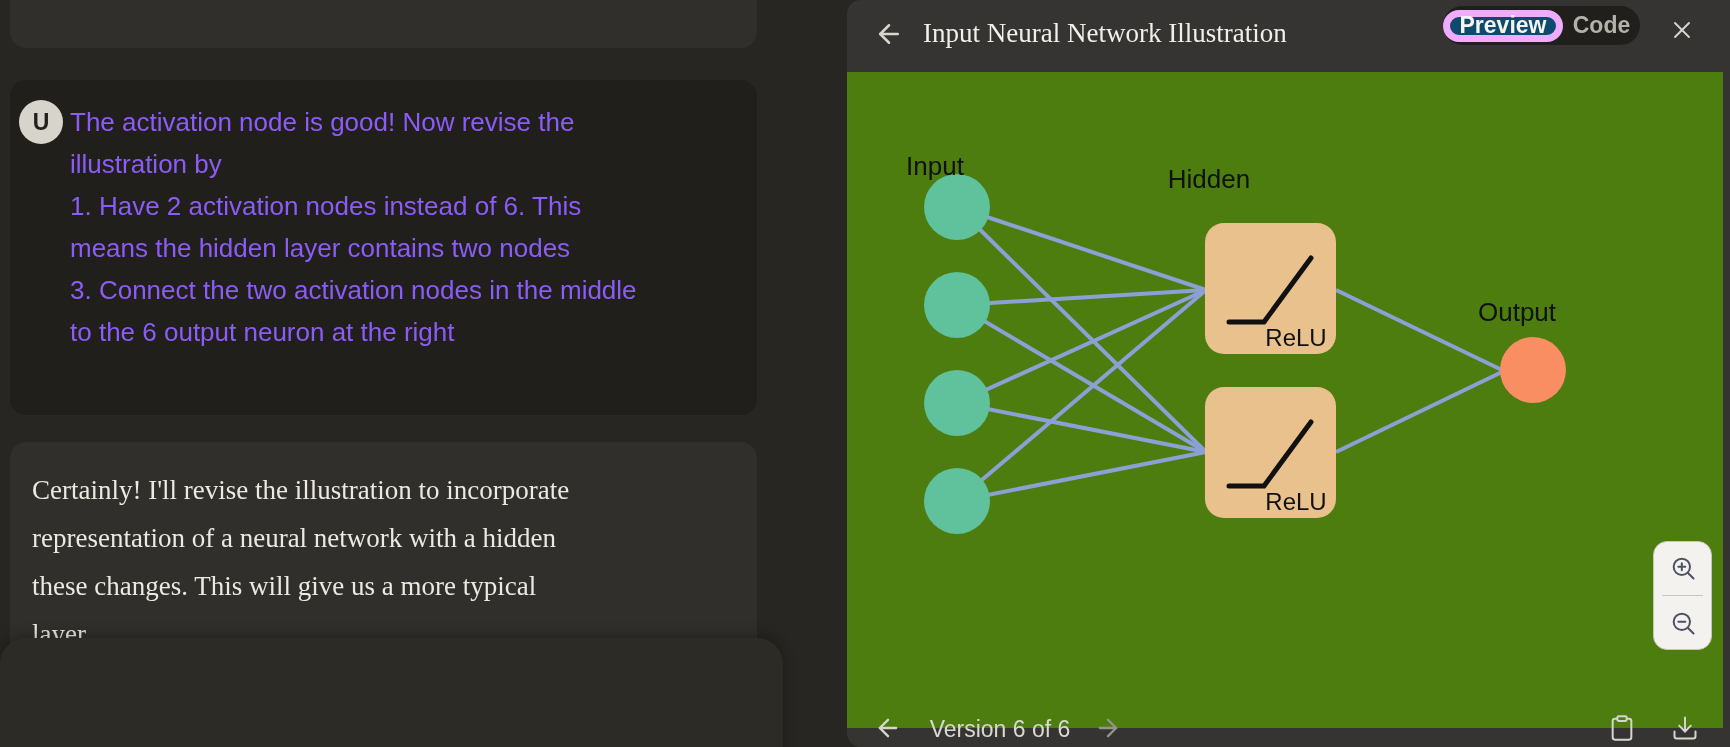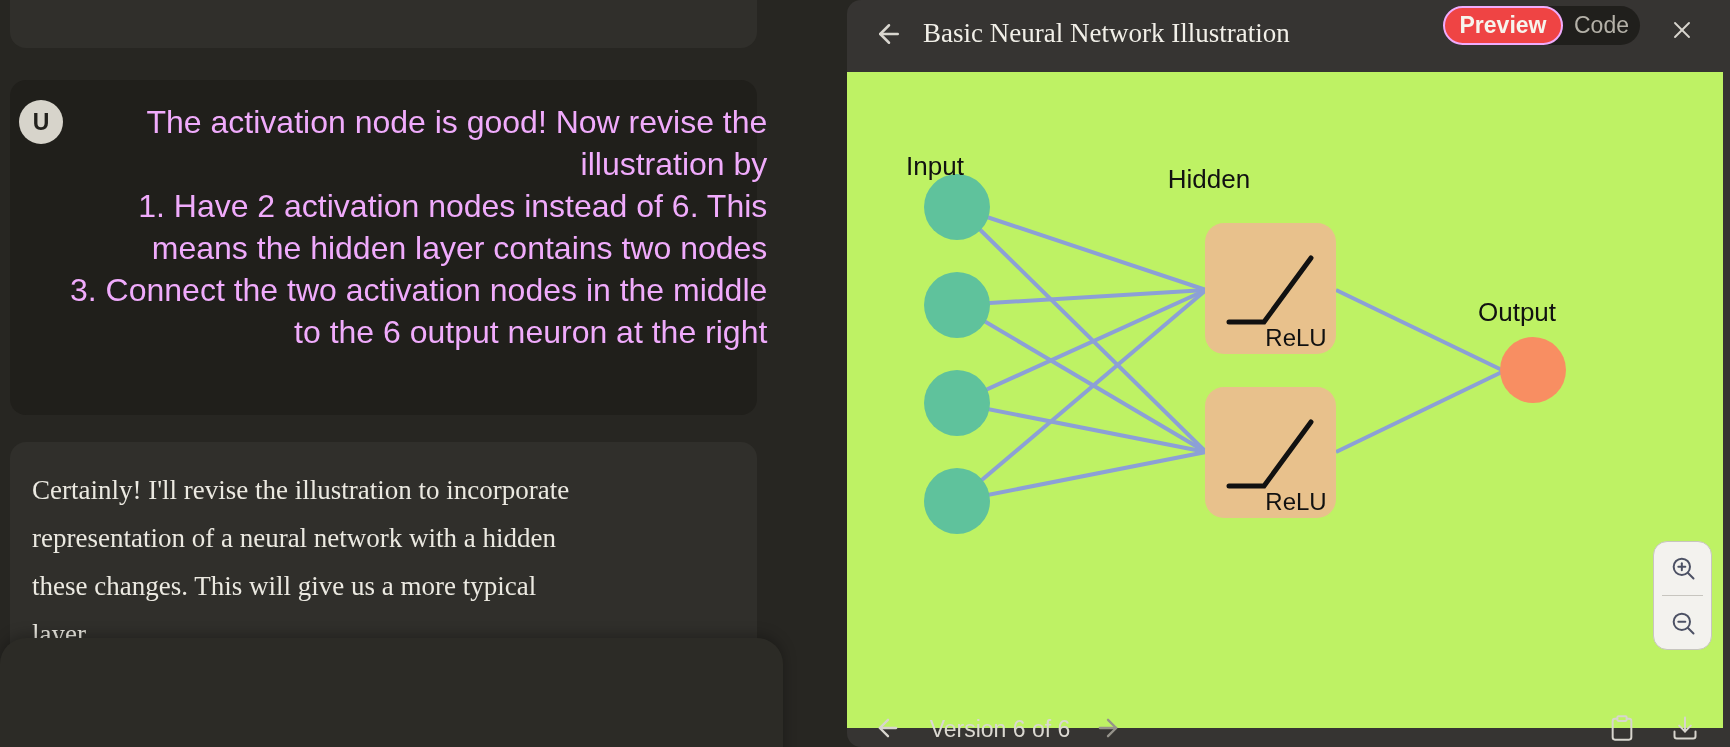--- a/index.html
+++ b/index.html
@@ -11,48 +11,48 @@
   .chat { position:absolute; left:0; top:0; width:847px; height:747px; background:#272622; }
 
   .panel { position:absolute; border-radius:16px; }
   .panel-top { left:10px; top:-60px; width:747px; height:108px; background:#302f2b; overflow:hidden; }
 
   .panel-user { left:10px; top:80px; width:747px; height:335px; background:#201f1b; }
   .avatar { position:absolute; left:9px; top:20px; width:44px; height:44px; border-radius:50%;
             background:#d7d4cb; color:#22211d; font-size:23px; font-weight:bold;
             display:flex; align-items:center; justify-content:center; }
   .user-lines { position:absolute; left:60px; top:21px; }
-  .user-lines div { font-size:32px; line-height:42px; color:#f0abfc; white-space:nowrap;text-align:right; }
+  .user-lines div { font-size:26px; line-height:42px; color:#8b5cf6; white-space:nowrap; }
 
   .panel-claude { left:10px; top:442px; width:747px; height:240px; background:#302f2b; overflow:hidden; }
   .claude-lines { position:absolute; left:22px; top:24px; }
   .claude-lines div { font-family:"Liberation Serif", serif; font-size:27px; line-height:48px;
                       color:#ebe9e1; white-space:nowrap; }
 
   .reply-box { position:absolute; left:0; top:638px; width:783px; height:130px;
                background:#2c2b26; border-radius:26px 26px 0 0;
                box-shadow:0 -3px 14px rgba(0,0,0,0.28); }
 
   
   .artifact { position:absolute; left:847px; top:0; width:883px; height:747px;
               background:#363432; border-radius:14px 0 0 14px; overflow:hidden; }
   .art-header { position:absolute; left:0; top:0; width:883px; height:72px; }
   .icon-btn { display:flex; align-items:center; justify-content:center; color:#d8d5ce; }
   .art-back { position:absolute; left:24px; top:16px; width:36px; height:36px; }
   .art-title { position:absolute; left:76px; top:18px; font-family:"Liberation Serif", serif;
                font-size:27px; color:#f1efe8; white-space:nowrap; }
   .view-toggle { position:absolute; left:596px; top:6px; width:197px; height:39px;
                  background:#201f1c; border-radius:20px; display:flex; align-items:center; }
-  .seg-active { width:120px; height:39px; border-radius:20px; background:#ef4444; border:2px solid #f0abfc;
+  .seg-active { width:120px; height:32px; border-radius:20px; background:#0c4a6e; border:7px solid #f0abfc;
                 display:flex; align-items:center; justify-content:center;
                 color:#f6f4ed; font-size:23px; font-weight:bold; }
-  .seg-inactive { flex:1; text-align:center; color:#b4b1a8; font-size:23px; font-weight:normal; }
+  .seg-inactive { flex:1; text-align:center; color:#b4b1a8; font-size:23px; font-weight:bold; }
   .art-close { position:absolute; left:818px; top:13px; width:34px; height:34px; }
 
-  .canvas { position:absolute; left:0; top:72px; width:876px; height:656px; background:#bef264; }
+  .canvas { position:absolute; left:0; top:72px; width:876px; height:656px; background:#4d7c0f; }
 
   .zoom-ctl { position:absolute; left:806px; top:469px; width:59px; height:109px;
               background:#f3f2ee; border:1.5px solid #c7c5bf; border-radius:14px;
               display:flex; flex-direction:column; }
   .zoom-btn { flex:1; display:flex; align-items:center; justify-content:center; color:#4c5164; }
   .zoom-div { height:1.5px; background:#c7c5bf; margin:0 8px; }
 
   .art-footer { position:absolute; left:0; top:670px; width:883px; height:61px;margin-top:20px; }
   .foot-back { position:absolute; left:24px; top:21px; width:34px; height:34px; }
   .version-label { position:absolute; left:80px; top:26px; width:146px; text-align:center;
@@ -106,21 +106,21 @@
 
     <div class="art-header">
       <div class="icon-btn art-back">
         <span style="display:flex;">
           <svg width="30" height="30" viewBox="0 0 24 24" fill="none" stroke="currentColor" stroke-width="2" stroke-linecap="round" stroke-linejoin="round">
             <path d="M19 12H5"></path>
               <path d="M12 19l-7-7 7-7"></path>
           </svg>
         </span>
       </div>
-      <div class="art-title">Basic Neural Network Illustration</div>
+      <div class="art-title">Input Neural Network Illustration</div>
       <div class="view-toggle">
         <div class="seg-active">Preview</div>
         <div class="seg-inactive">Code</div>
       </div>
       <div class="icon-btn art-close">
         <span style="display:flex;">
           <svg width="28" height="28" viewBox="0 0 24 24" fill="none" stroke="currentColor" stroke-width="1.6" stroke-linecap="round">
             <path d="M18 6L6 18"></path>
               <path d="M6 6l12 12"></path>
           </svg>

